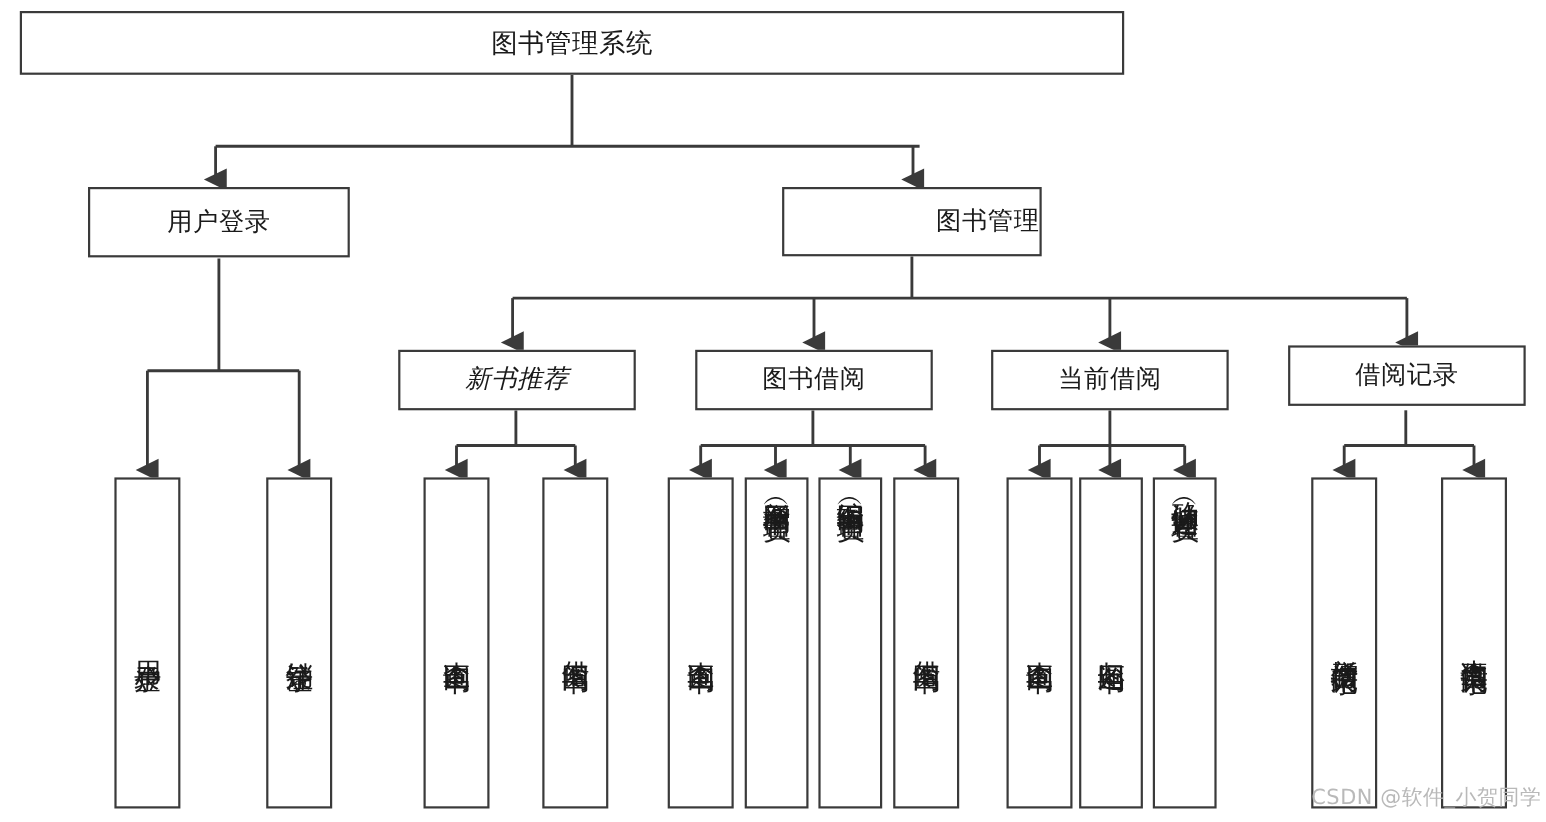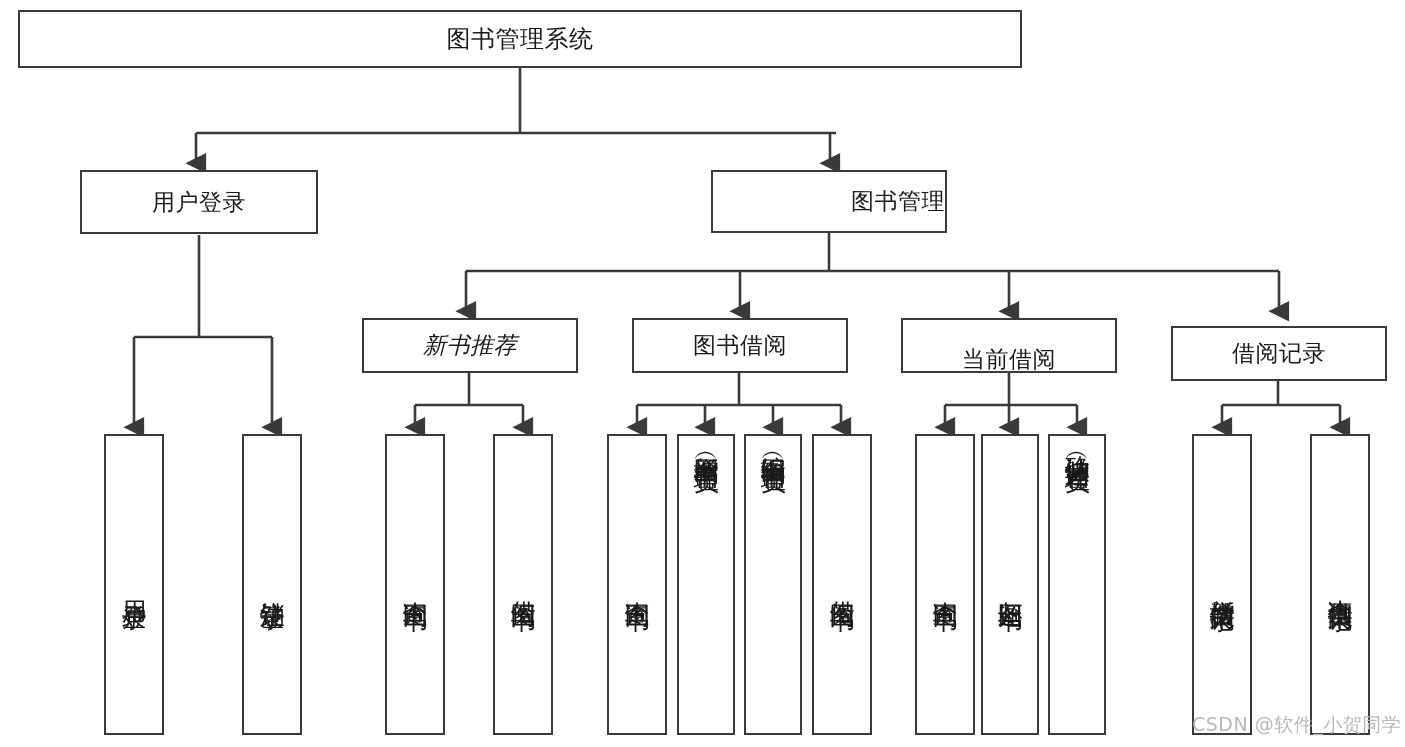--- a/index.html
+++ b/index.html
@@ -142,24 +142,24 @@
   <div class="node horizontal" style="left:711px; top:170px; width:236px; height:63px;justify-content:flex-end;">
     <span class="label">图书管理</span>
   </div>
 
   <div class="node horizontal" style="left:362px; top:318px; width:216px; height:55px;font-style:italic;">
     <span class="label">新书推荐</span>
   </div>
   <div class="node horizontal" style="left:632px; top:318px; width:216px; height:55px;">
     <span class="label">图书借阅</span>
   </div>
-  <div class="node horizontal" style="left:901px; top:318px; width:216px; height:55px;align-items:flex-end;">
+  <div class="node horizontal" style="left:901px; top:318px; width:216px; height:55px;">
     <span class="label">当前借阅</span>
   </div>
-  <div class="node horizontal" style="left:1171px; top:326px; width:216px; height:55px;">
+  <div class="node horizontal" style="left:1171px; top:314px; width:216px; height:55px;">
     <span class="label">借阅记录</span>
   </div>
 
   <div class="node vertical center-text" style="left:104px; top:434px; width:60px; height:301px;">
     <span class="label">用户登录</span>
   </div>
   <div class="node vertical center-text" style="left:242px; top:434px; width:60px; height:301px;">
     <span class="label">注销登录</span>
   </div>
 

